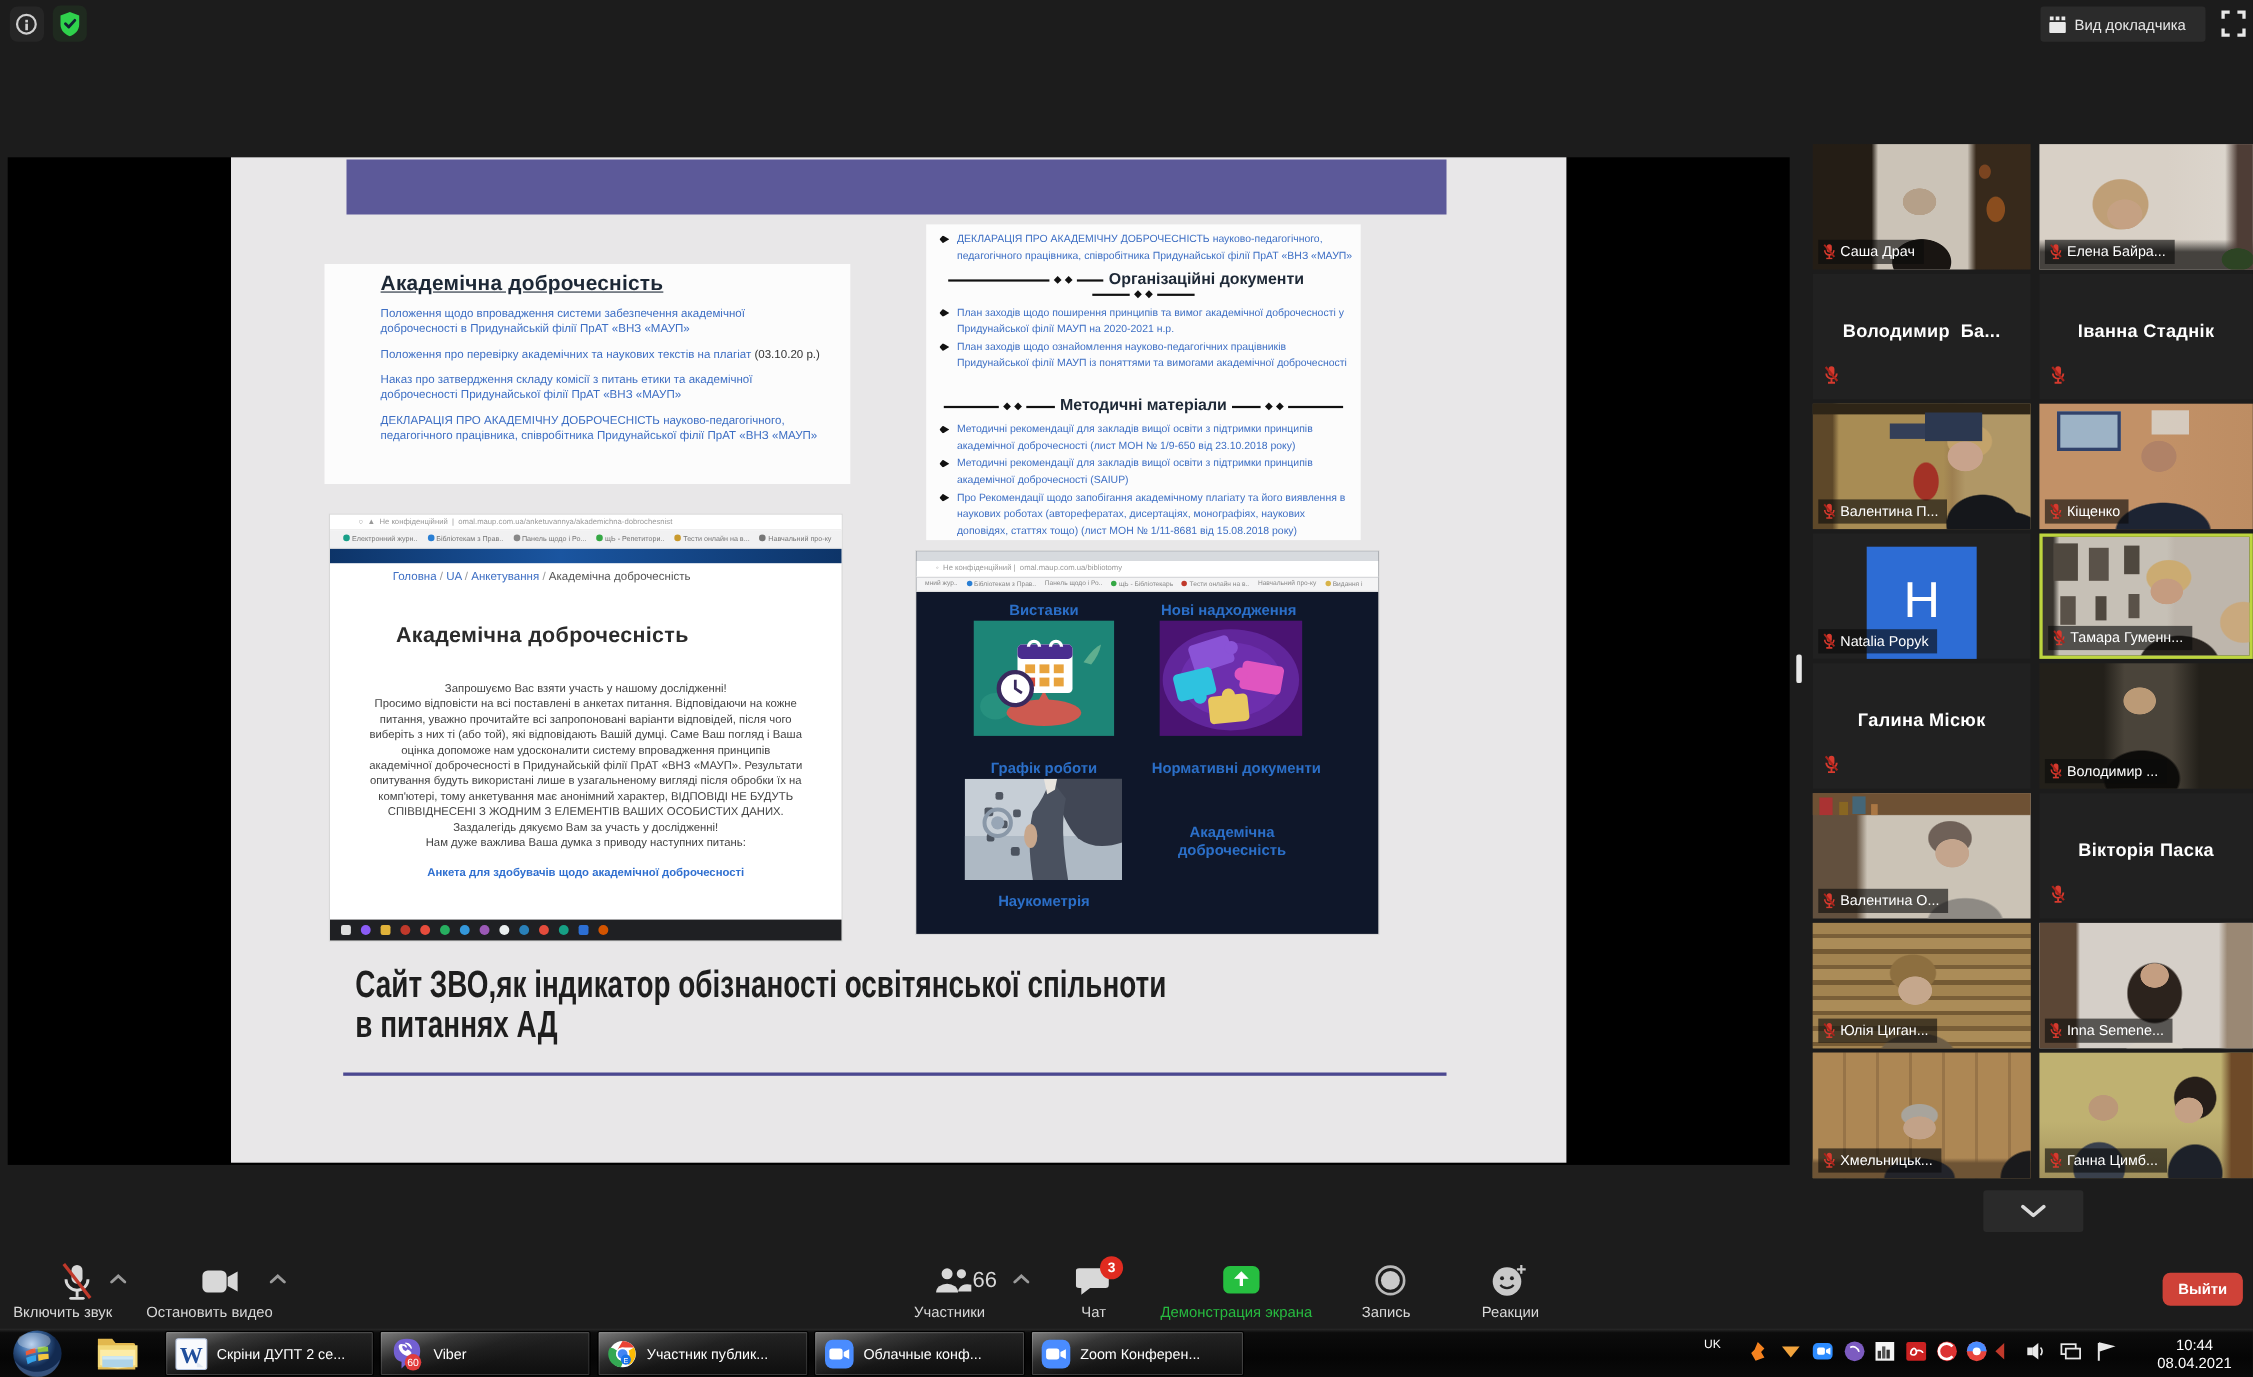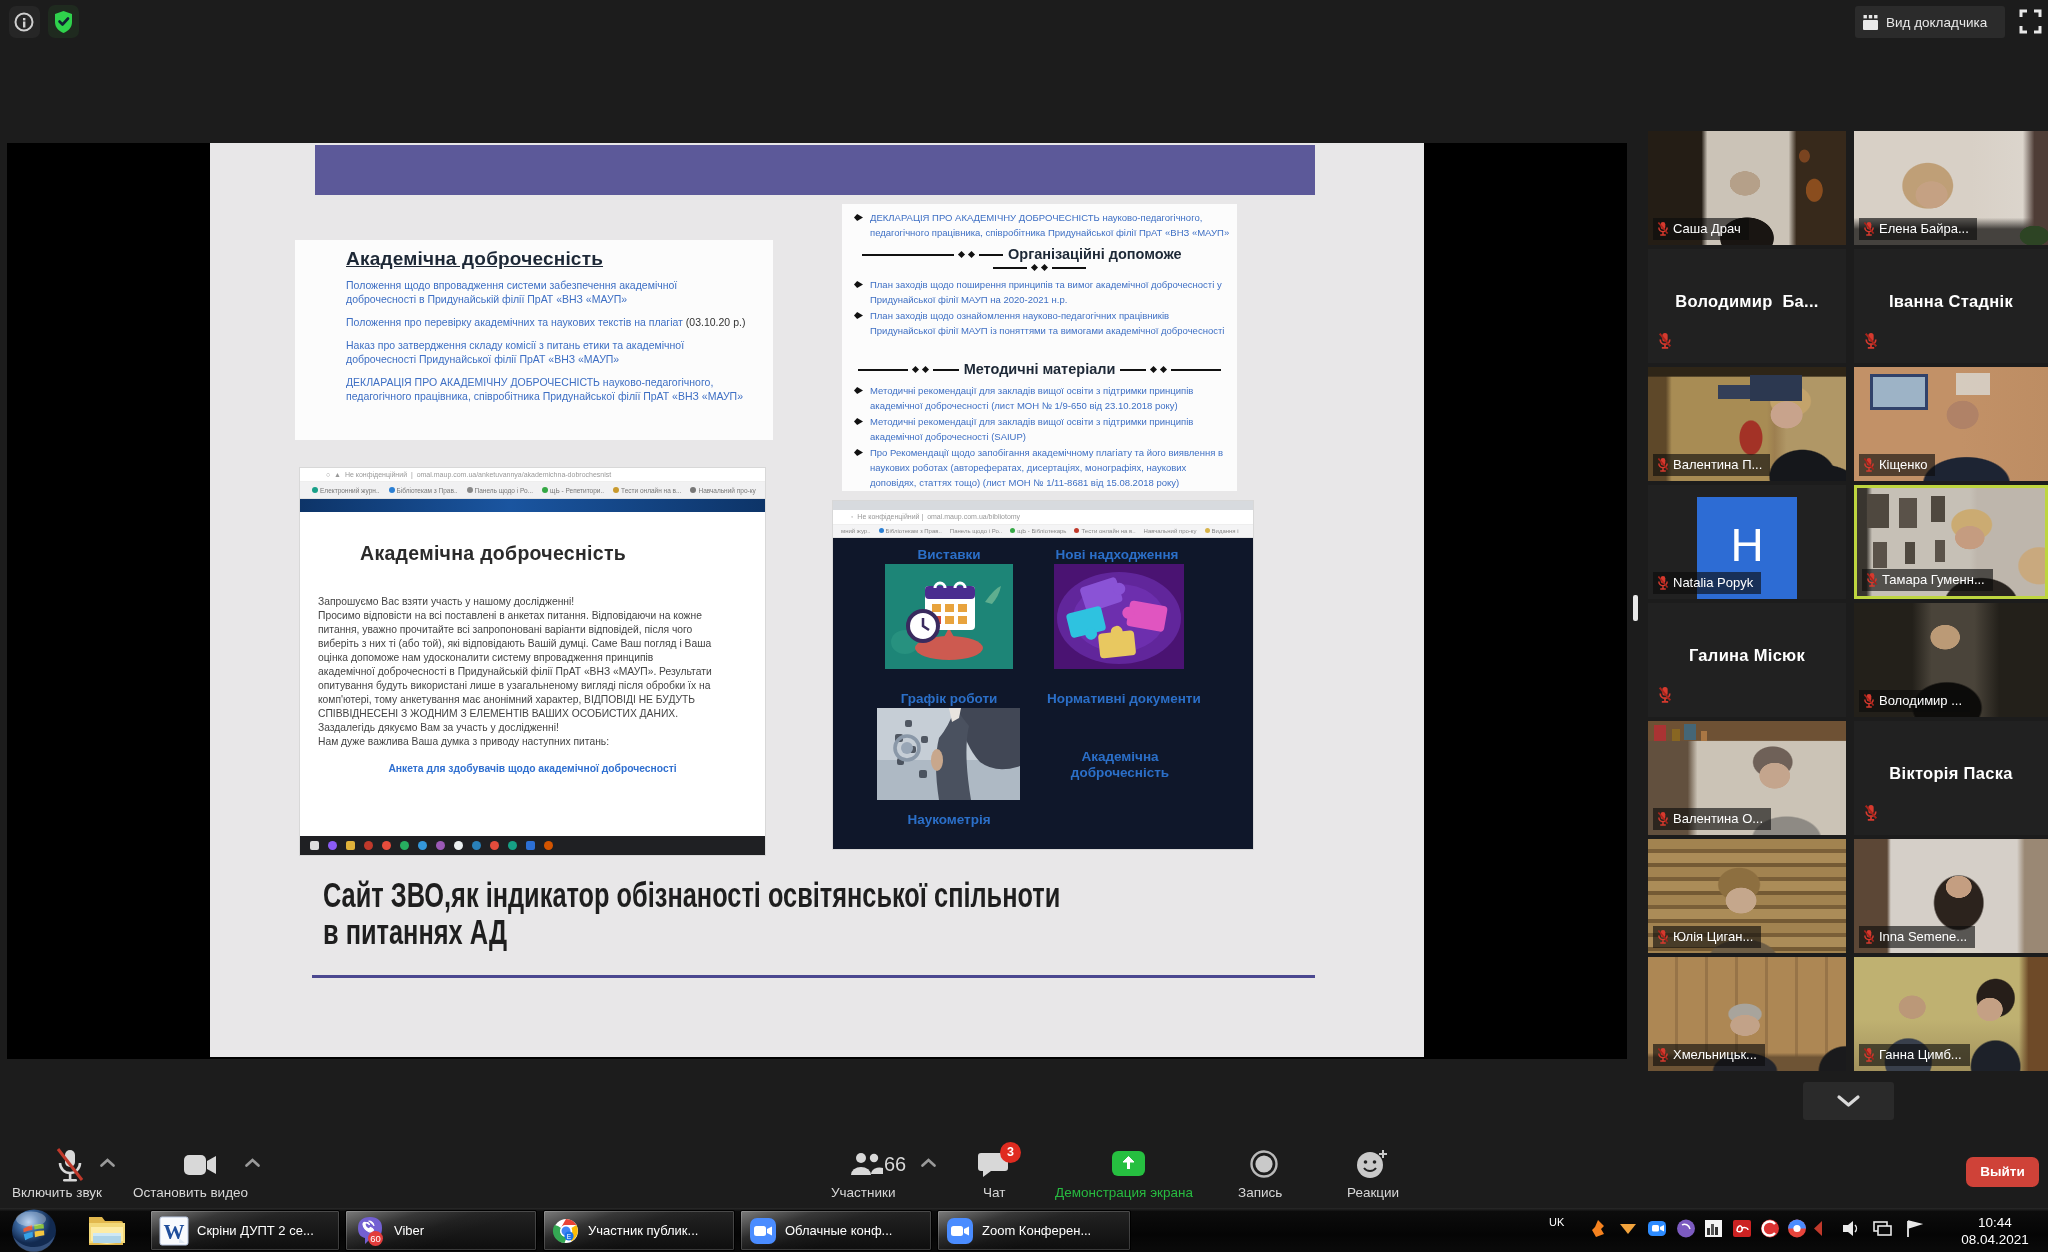--- a/index.html
+++ b/index.html
@@ -21,21 +21,21 @@
 .hsub{display:flex;align-items:center;justify-content:center;gap:5px;margin:2px 0 6px}
 
 #bl{left:90px;top:325px;width:465px;height:387px;background:#fff;box-shadow:0 0 0 1px #d8d8d8}
 #bl .url{height:14px;background:#fff;border-bottom:1px solid #eee;font-size:7px;color:#999;padding:3px 0 0 26px}
 #bl .bm{height:17px;background:#f1f1f2;border-bottom:1px solid #e2e2e2;font-size:6.5px;color:#777;display:flex;align-items:center;gap:9px;padding-left:12px;white-space:nowrap;overflow:hidden}
 #bl .bm i{width:6px;height:6px;border-radius:50%;display:inline-block;margin-right:2px}
 #bl .ban{height:13px;background:linear-gradient(90deg,#0d3468,#1a55a0 45%,#0d3468)}
 #bl .bc{height:25px;font-size:10.5px;color:#3e6fc4;padding:6px 0 0 57px}
 #bl .bc .sep{color:#999}  #bl .bc .last{color:#555}
 #bl h1{font-size:19.5px;color:#2b2b2b;margin:30px 0 0 60px;letter-spacing:.3px}
-#bl .par{font-size:10.3px;color:#444;line-height:1.36;text-align:left;margin:30px 18px 0;white-space:pre-line}
+#bl .par{font-size:10.3px;color:#444;line-height:1.36;text-align:center;margin:30px 18px 0;white-space:pre-line}
 #bl .lnk{font-size:10.3px;color:#2f6fd0;font-weight:bold;text-align:center;margin-top:14px}
 #bl .tb{position:absolute;bottom:0;left:0;right:0;height:19px;background:#1f2023;display:flex;align-items:center;gap:9px;padding-left:10px}
 #bl .tb i{width:9px;height:9px;border-radius:50%;display:inline-block}
 
 #br{left:623px;top:358px;width:420px;height:348px;background:#0f172a;box-shadow:0 0 0 1px #d8d8d8}
 #br .tabs{height:9px;background:#d7dade}
 #br .url{height:15px;background:#fff;border-bottom:1px solid #eee;font-size:7px;color:#999;padding:3px 0 0 18px}
 #br .bm{height:13px;background:#f4f4f5;border-bottom:1px solid #e4e4e4;font-size:6px;color:#888;display:flex;align-items:center;gap:8px;padding-left:8px;white-space:nowrap;overflow:hidden}
 #br .bm i{width:5px;height:5px;border-radius:50%;display:inline-block;margin-right:2px}
 #br h4{position:absolute;font-size:13.5px;color:#2b6fc8;font-weight:bold;white-space:nowrap;text-align:center}
@@ -108,21 +108,21 @@
     <p>Наказ про затвердження складу комісії з питань етики та академічної доброчесності Придунайської філії ПрАТ «ВНЗ «МАУП»</p>
     <p>ДЕКЛАРАЦІЯ ПРО АКАДЕМІЧНУ ДОБРОЧЕСНІСТЬ науково-педагогічного, педагогічного працівника, співробітника Придунайської філії ПрАТ «ВНЗ «МАУП»</p>
   </div>
   <div class="wpanel" id="rp">
     <div class="bl">ДЕКЛАРАЦІЯ ПРО АКАДЕМІЧНУ ДОБРОЧЕСНІСТЬ науково-педагогічного, педагогічного працівника, співробітника Придунайської філії ПрАТ «ВНЗ «МАУП»</div>
     <div class="hrow" style="margin:7px 0 3px;justify-content:flex-start;padding-left:14px">
           <span class="dln" style="width:92px"></span>
           <span class="dia"></span>
           <span class="dia"></span>
           <span class="dln" style="width:24px"></span>
-          <h3>Організаційні допоможе</h3>
+          <h3>Організаційні документи</h3>
         </div>
     <div class="hsub" style="margin:2px 0 7px">
           <span class="dln" style="width:34px"></span>
           <span class="dia"></span>
           <span class="dia"></span>
           <span class="dln" style="width:34px"></span>
         </div>
     <div class="bl">План заходів щодо поширення принципів та вимог академічної доброчесності у Придунайської філії МАУП на 2020-2021 н.р.</div>
     <div class="bl">План заходів щодо ознайомлення науково-педагогічних працівників Придунайської філії МАУП із поняттями та вимогами академічної доброчесності</div>
     <div class="hrow" style="margin:24px 0 6px">
@@ -146,20 +146,21 @@
     <div class="bm">
           <span><i style="background:#19a089"></i>Електронний журн..</span>
           <span><i style="background:#2a7fd4"></i>Бібліотекам з Прав..</span>
           <span><i style="background:#888"></i>Панель щодо і Ро...</span>
           <span><i style="background:#35a845"></i>щЬ - Репетитори..</span>
           <span><i style="background:#c99a2e"></i>Тести онлайн на в...</span>
           <span><i style="background:#777"></i>Навчальний про-ку</span>
           <span><i style="background:#d8b44a"></i>Інші</span>
         </div>
     <div class="ban"></div>
+    <div class="bc">Головна <span class="sep">/</span> UA <span class="sep">/</span> Анкетування <span class="sep">/</span> <span class="last">Академічна доброчесність</span></div>
     <h1>Академічна доброчесність</h1>
     <div class="par">Запрошуємо Вас взяти участь у нашому дослідженні!
 Просимо відповісти на всі поставлені в анкетах питання. Відповідаючи на кожне
 питання, уважно прочитайте всі запропоновані варіанти відповідей, після чого
 виберіть з них ті (або той), які відповідають Вашій думці.  Саме Ваш погляд і Ваша
 оцінка допоможе нам удосконалити систему впровадження принципів
 академічної доброчесності в Придунайській філії ПрАТ «ВНЗ «МАУП».  Результати
 опитування будуть використані лише в узагальненому вигляді після обробки їх на
 комп'ютері, тому анкетування має анонімний характер, ВІДПОВІДІ НЕ БУДУТЬ
 СПІВВІДНЕСЕНІ З ЖОДНИМ З ЕЛЕМЕНТІВ ВАШИХ ОСОБИСТИХ ДАНИХ.

